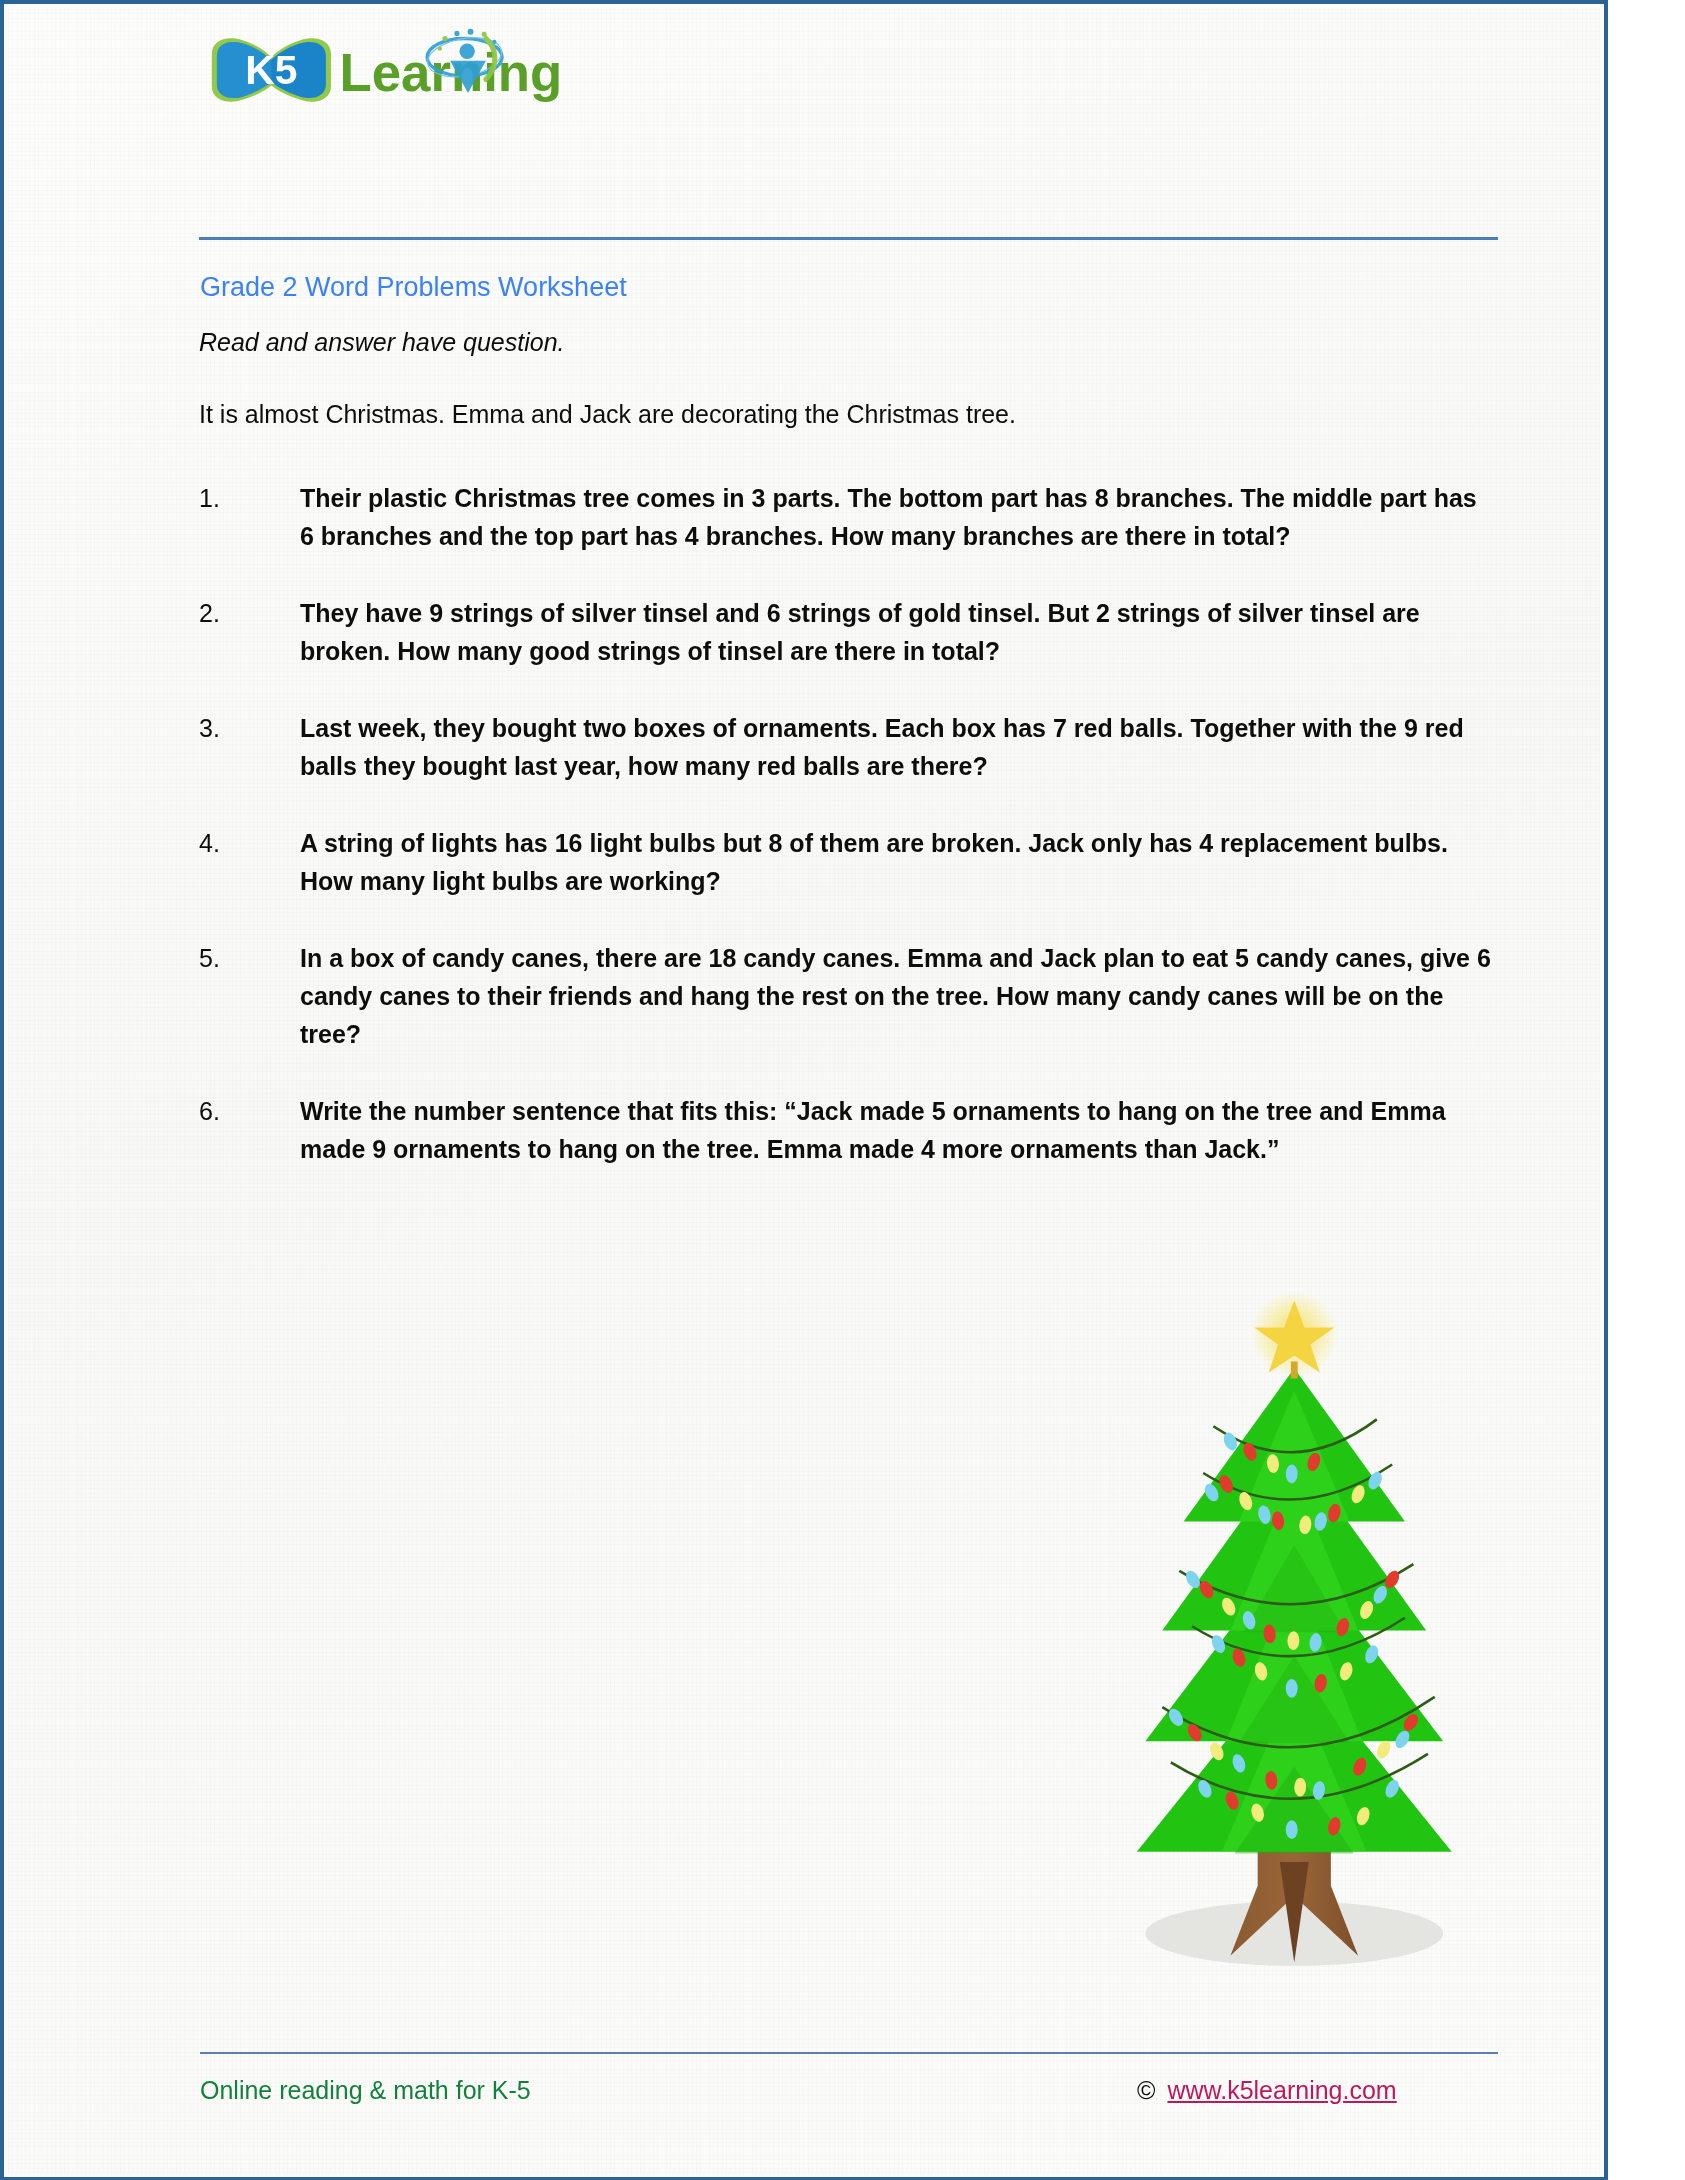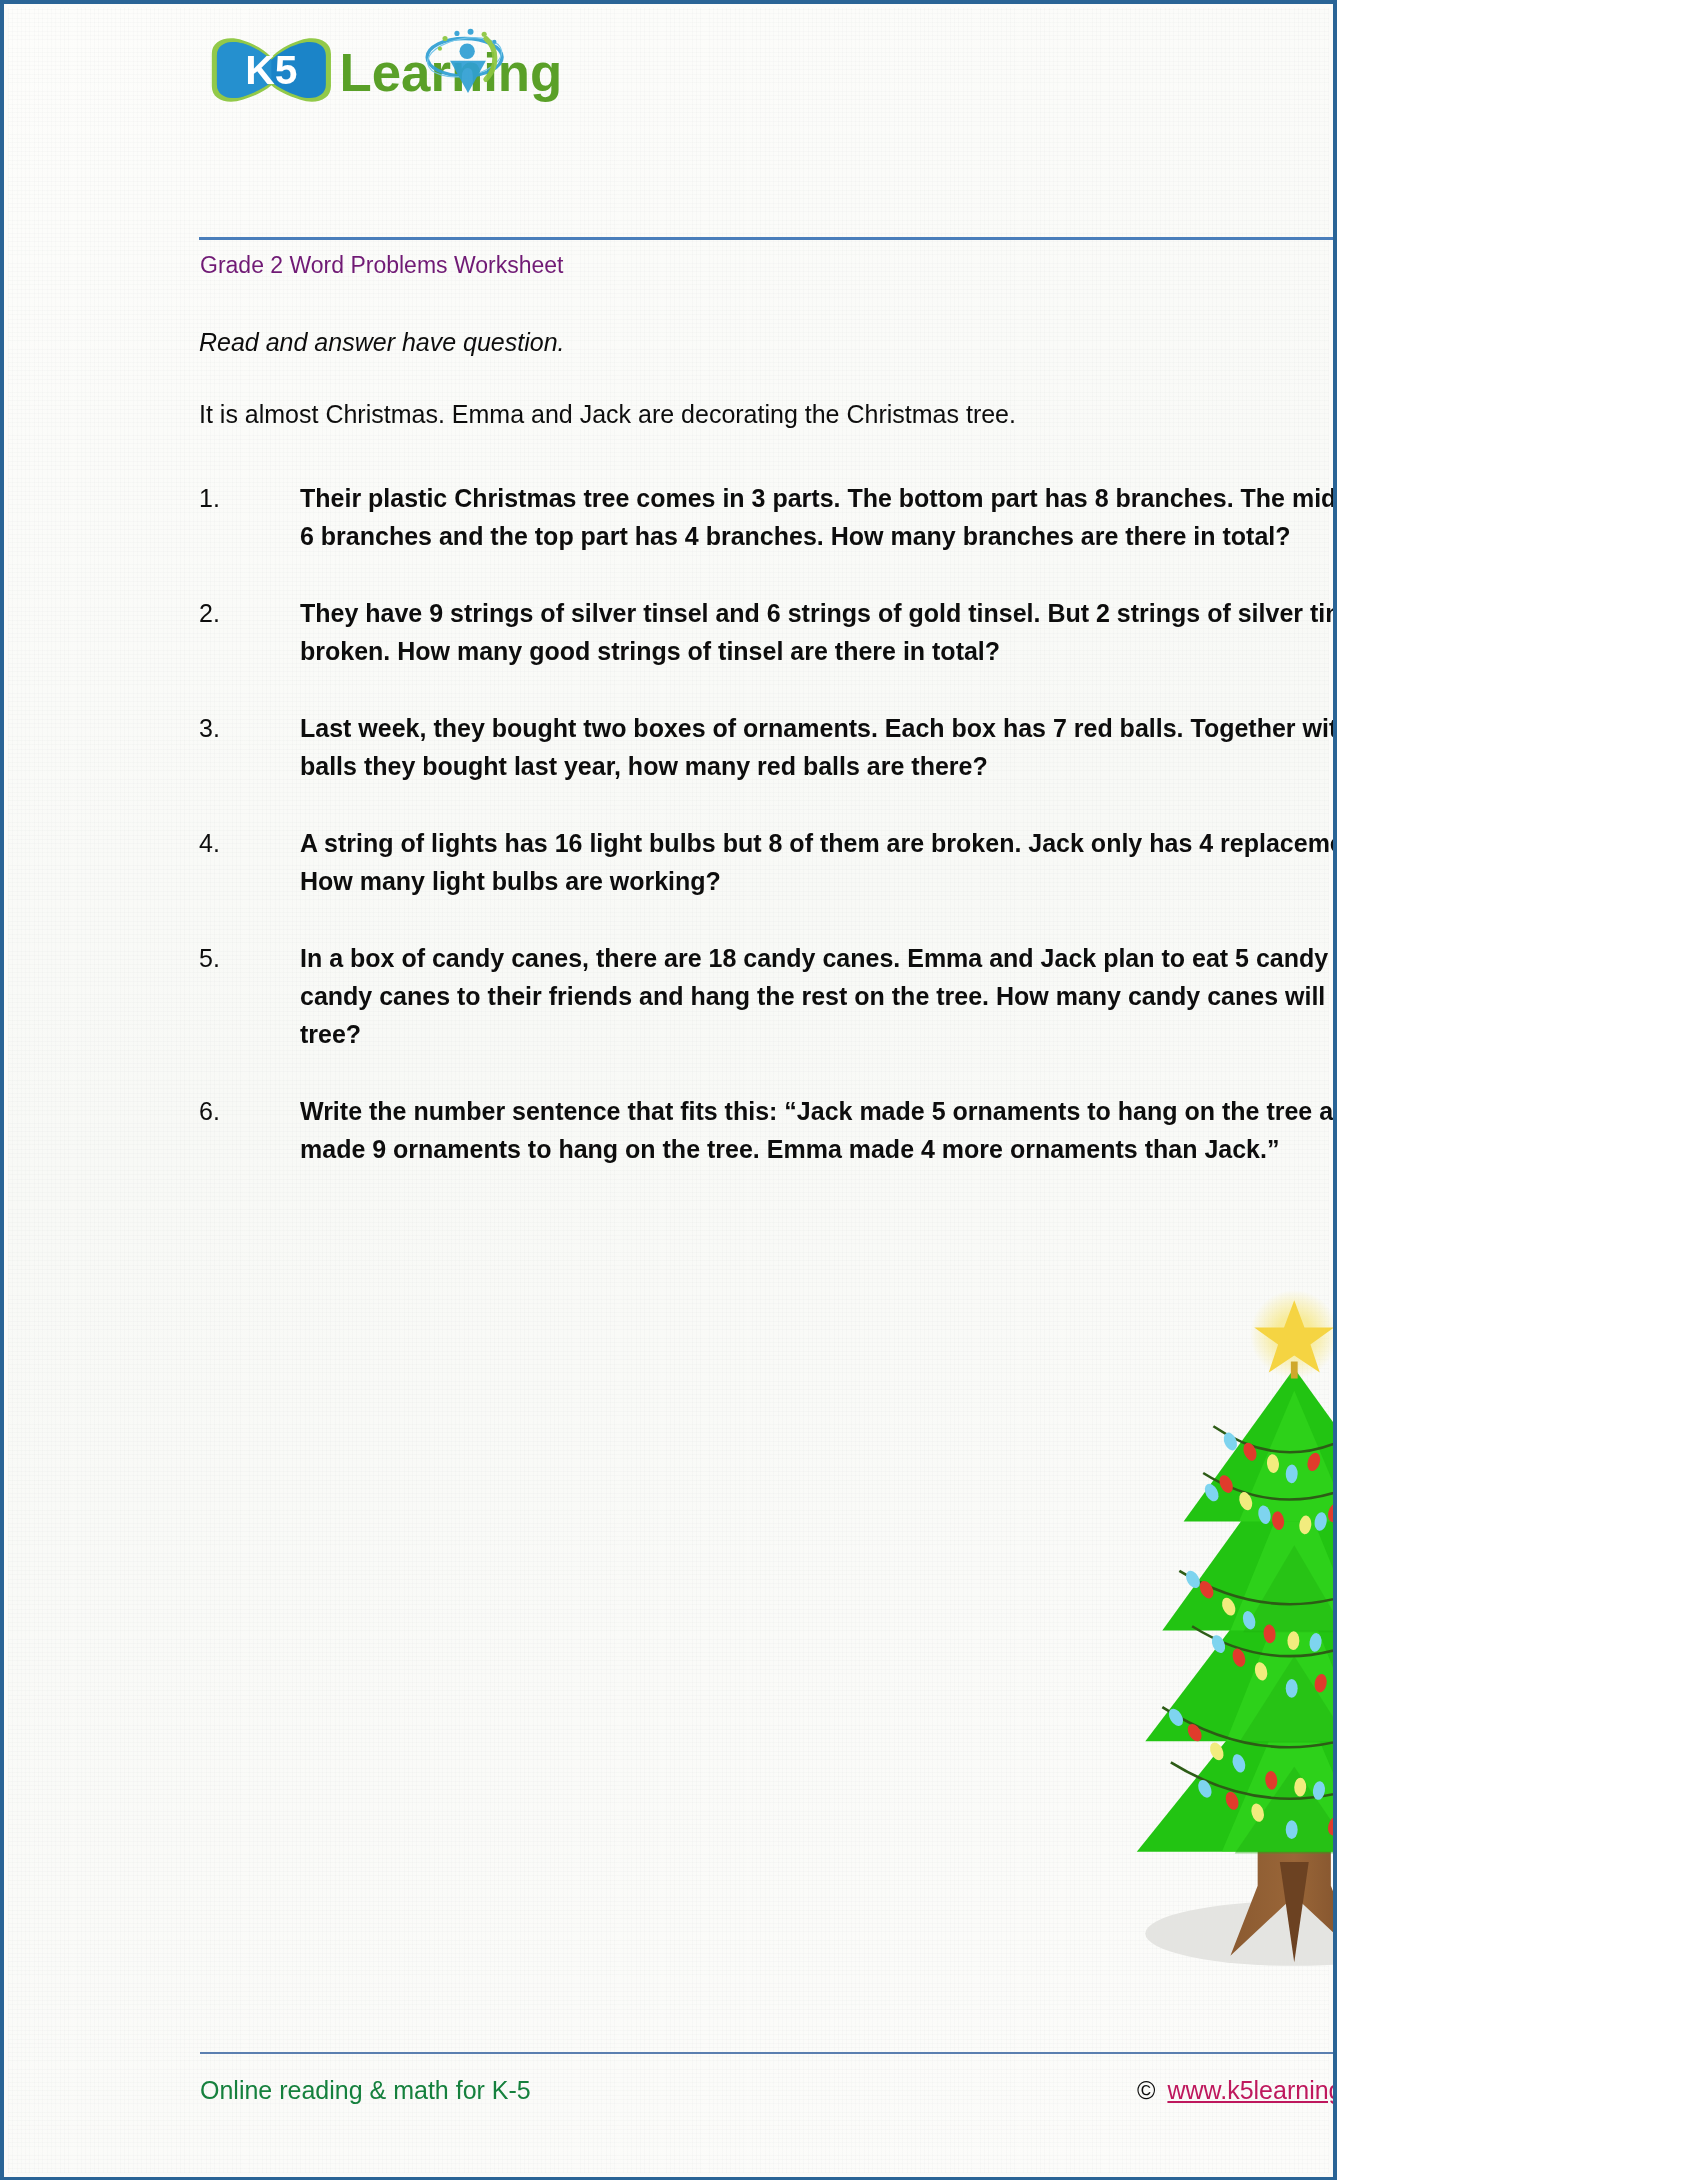--- a/index.html
+++ b/index.html
@@ -9,21 +9,21 @@
   }
   body {
     width: 1686px;
     height: 2181px;
     font-family: "Liberation Sans", sans-serif;
     -webkit-font-smoothing: antialiased;
   }
   .page {
     position: relative;
     box-sizing: border-box;
-    width: 1337px;
+    width: 1608px;
     height: 2181px;
     background: #fbfbf9;
     border: 4.3px solid #2a6496;
     overflow: hidden;
   }
   .sheet {
     position: absolute;
     inset: 4.3px;
     background:
       repeating-linear-gradient(0deg, rgba(120,130,140,0.030) 0px, rgba(120,130,140,0.030) 0.9px, rgba(0,0,0,0) 0.9px, rgba(0,0,0,0) 4.3px),
@@ -56,23 +56,23 @@
     position: absolute;
     left: 195px;
     top: 233px;
     width: 1299px;
     height: 2.6px;
     background: #4a7ebb;
   }
   .subtitle {
     position: absolute;
     left: 196px;
-    top: 248px;
-    font-size: 23px;
-    color: #701a75;
+    top: 268px;
+    font-size: 27px;
+    color: #3b82f6;
     white-space: nowrap;
   }
   .instruction {
     position: absolute;
     left: 195px;
     top: 324px;
     font-size: 25px;
     font-style: italic;
     color: #0d0d0d;
     white-space: nowrap;

